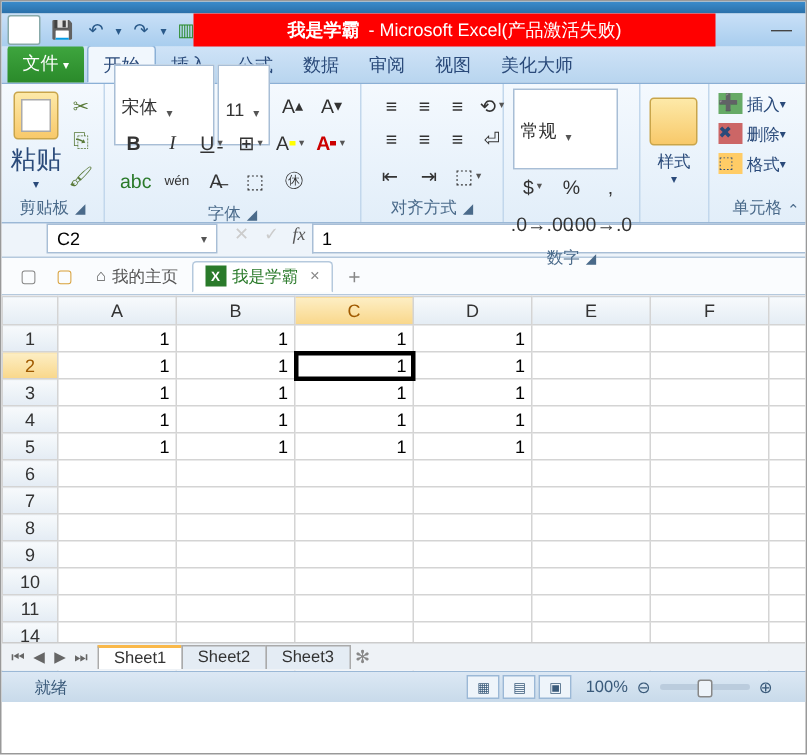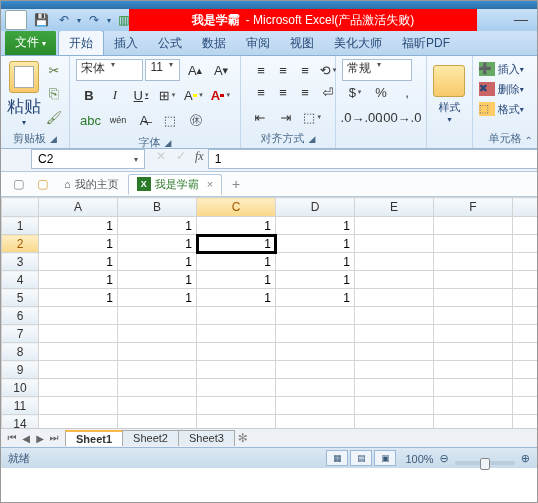--- a/index.html
+++ b/index.html
@@ -26,21 +26,21 @@
 .group-label .dlg{font-size:9px;color:#4a6a8a;margin-left:4px}
 .clip-main{display:flex;height:70px}
 .paste-big{width:34px;display:flex;flex-direction:column;align-items:center;justify-content:center}
 .paste-big .icon{width:28px;height:30px;background:linear-gradient(#fde9a8,#f8c96a);border:1px solid #c9a54a;border-radius:3px;position:relative}
 .paste-big .icon::after{content:"";position:absolute;top:4px;left:4px;width:18px;height:20px;background:#fff;border:1px solid #aaa}
 .paste-big .lbl{font-size:17px;color:#2a4a7a;margin-top:2px}
 .paste-big .drop{font-size:8px;color:#2a4a7a}
 .clip-side{display:flex;flex-direction:column;justify-content:space-around;margin-left:4px}
 .mini-icon{width:18px;height:16px;display:flex;align-items:center;justify-content:center;font-size:13px;color:#5a7a3a}
 .font-row{display:flex;align-items:center;margin-bottom:3px;height:22px}
-.combo{height:20px;border:1px solid #a8bed6;background:#fff;display:flex;align-items:flex-start;padding:0 4px;font-size:12px;color:#333;margin-right:2px}
+.combo{height:20px;border:1px solid #a8bed6;background:#fff;display:flex;align-items:flex-end;padding:16px 4px;font-size:12px;color:#333;margin-right:2px}
 .combo .drop{font-size:8px;color:#555;margin-left:6px}
 .fbtn{min-width:18px;height:20px;border:1px solid transparent;display:inline-flex;align-items:center;justify-content:center;font-size:13px;color:#333;margin:0 1px;padding:0 2px}
 .fbtn .drop{font-size:7px;margin-left:2px;color:#555}
 .fbtn.bold{font-weight:bold}
 .fbtn.italic{font-style:italic;font-family:serif}
 .fbtn.underline{text-decoration:underline}
 .color-swatch{width:14px;height:3px;display:inline-block}
 .align-grid{display:grid;grid-template-columns:repeat(3,20px);grid-template-rows:repeat(2,20px);gap:2px}
 .align-grid .fbtn{width:20px;height:20px}
 .align-row2{display:flex;margin-top:3px}
@@ -70,26 +70,26 @@
 .gtable thead th{background:linear-gradient(#f7fafc,#e4ecf4);text-align:center;font-weight:normal;color:#333;height:18px}
 .gtable .rowhdr{background:linear-gradient(#f7fafc,#e4ecf4);text-align:center;width:28px;color:#333;padding:0}
 .gtable .corner{background:linear-gradient(#f7fafc,#e4ecf4);width:28px}
 .gtable tr.active-row .rowhdr{background:linear-gradient(#fdeec4,#f9d78a);color:#a05a00}
 .gtable thead th.active-col{background:linear-gradient(#fdeec4,#f9d78a);color:#a05a00}
 .gtable td.selected{outline:3px solid #000;outline-offset:-2px;position:relative;z-index:2}
 .hscroll{position:absolute;bottom:0;left:0;right:0;height:18px;background:#eef2f6;border-top:1px solid #ccc;display:flex;align-items:center}
 .sheet-nav{display:flex;align-items:center;padding:0 4px}
 .sheet-nav span{width:14px;text-align:center;font-size:10px;color:#666}
 .sheet-tab{padding:1px 10px;font-size:11px;background:#fff;border:1px solid #aaa;border-bottom:none;margin-right:-1px;color:#333}
-.sheet-tab.active{background:#fff;font-weight:bold;border-top:2px solid #f9b84a}
+.sheet-tab.active{background:#fff;font-weight:normal;border-top:2px solid #f9b84a}
 .sheet-tab.inactive{background:#e4ecf4}
-.status-bar{height:20px;background:linear-gradient(#dce8f4,#c8daea);border-top:1px solid #9bb8d6;display:flex;align-items:center;padding:0 7px;font-size:11px;color:#3a5a7a}
+.status-bar{height:20px;background:linear-gradient(#dce8f4,#c8daea);border-top:1px solid #9bb8d6;display:flex;align-items:center;padding:0 22px;font-size:11px;color:#3a5a7a}
 .status-bar .views{margin-left:auto;display:flex;align-items:center}
 .status-bar .views .vbtn{width:20px;height:14px;border:1px solid #9bb8d6;margin:0 1px;background:#eef4fa;display:inline-flex;align-items:center;justify-content:center;font-size:9px}
-.status-bar .zoom{margin-left:8px;display:flex;align-items:flex-end}
+.status-bar .zoom{margin-left:8px;display:flex;align-items:center}
 .status-bar .slider{width:60px;height:4px;background:#bcd;margin:0 6px;position:relative;border-radius:2px}
 .status-bar .slider::after{content:"";position:absolute;left:50%;top:-3px;width:8px;height:10px;background:#eef4fa;border:1px solid #888;border-radius:2px;transform:translateX(-50%)}
 </style>
 </head>
 <body>
 
 <div class="top-strip"></div>
 <div class="qat">
   <div class="system-btn"></div>
   <span class="qat-icon save">💾</span>
@@ -110,21 +110,20 @@
 
 <div class="tabstrip">
   <div class="tab file"><span>文件</span><span class="drop">▾</span></div>
   <div class="tab active">开始</div>
   <div class="tab">插入</div>
   <div class="tab">公式</div>
   <div class="tab">数据</div>
   <div class="tab">审阅</div>
   <div class="tab">视图</div>
   <div class="tab">美化大师</div>
-  <div class="tab">福昕PDF</div>
 </div>
 
 <div class="ribbon">
   <div class="group" style="width:62px">
     <div class="clip-main">
       <div class="paste-big">
         <div class="icon"></div>
         <div class="lbl">粘贴</div>
         <div class="drop">▾</div>
       </div>
@@ -210,20 +209,21 @@
       <div class="font-row">
         <span class="fbtn">$<span class="drop">▾</span></span>
         <span class="fbtn">%</span>
         <span class="fbtn">,</span>
       </div>
       <div class="font-row">
         <span class="fbtn">.0→.00</span>
         <span class="fbtn">.00→.0</span>
       </div>
     </div>
+    <div class="group-label"><span>数字</span><span class="dlg">◢</span></div>
   </div>
 
   <div class="group" style="width:44px">
     <div class="style-stack">
       <div class="style-big"></div>
       <div style="font-size:11px;color:#2a4a7a;margin-top:3px">样式</div>
       <div style="font-size:8px;color:#2a4a7a">▾</div>
     </div>
     <div class="group-label"></div>
   </div>

